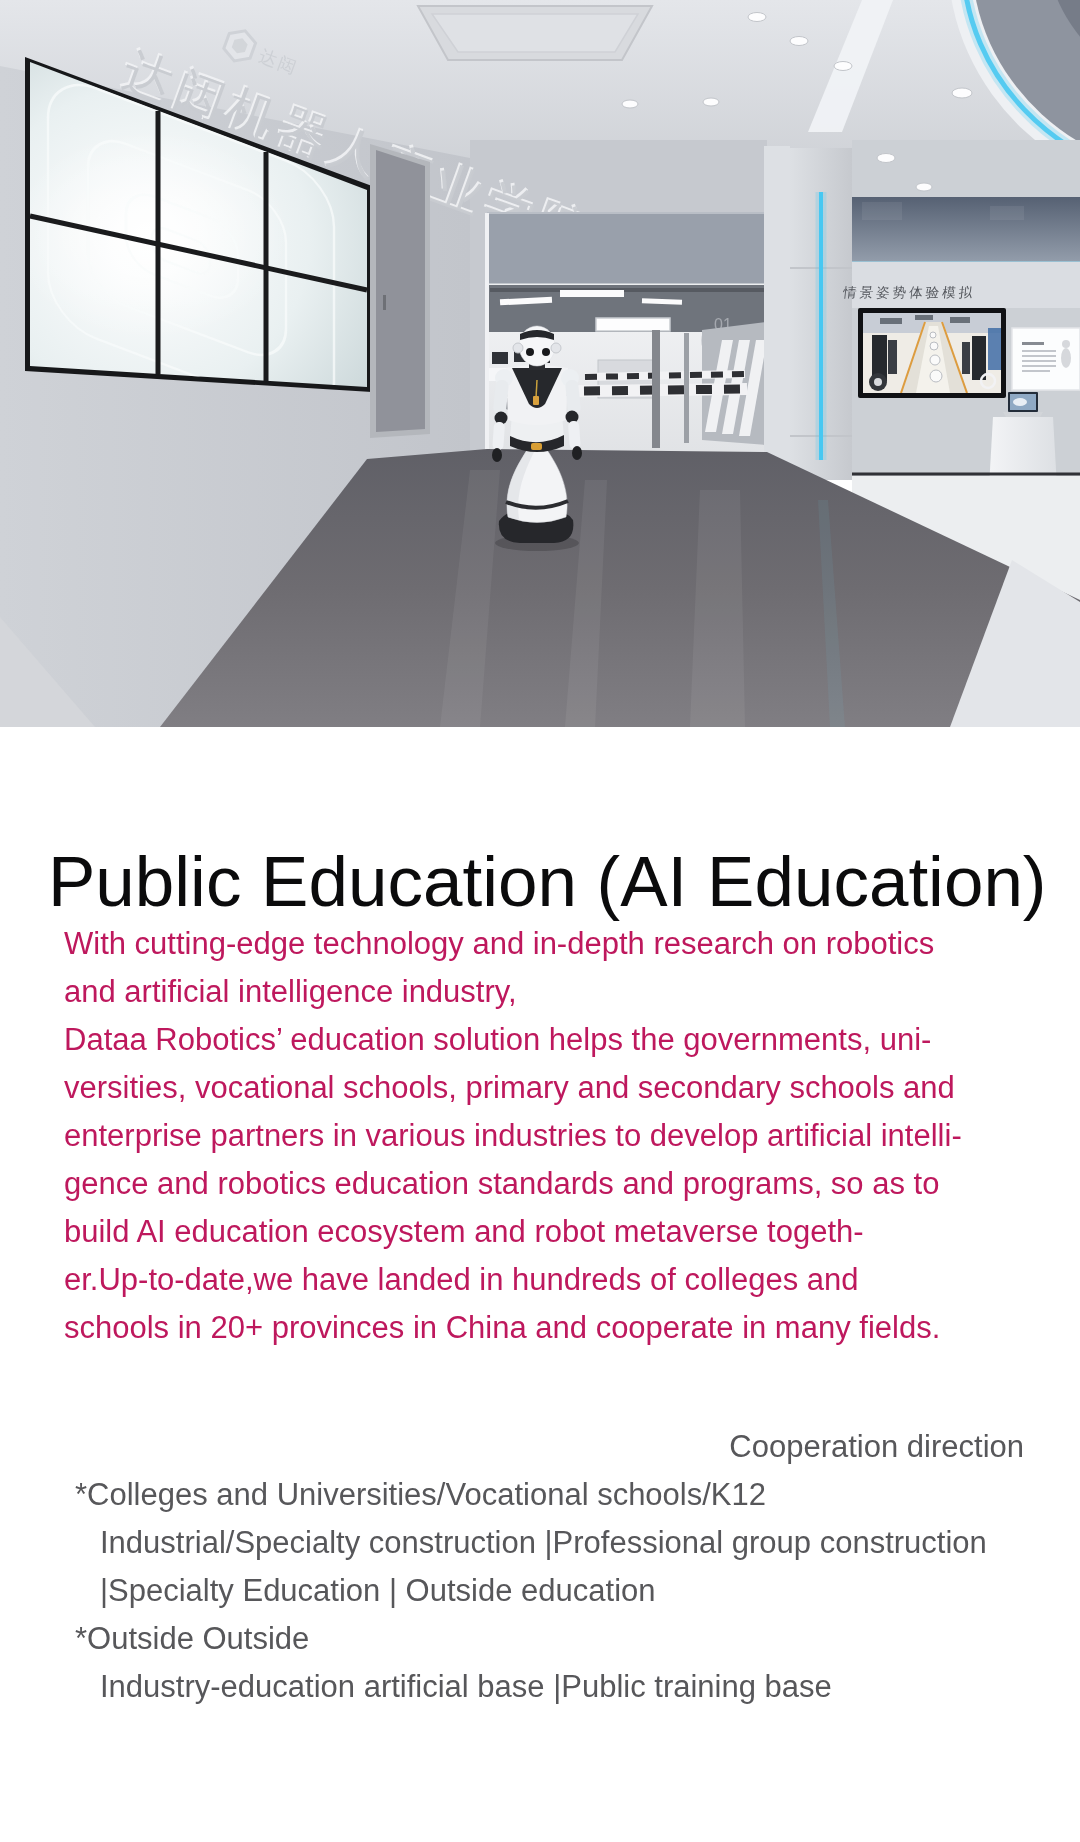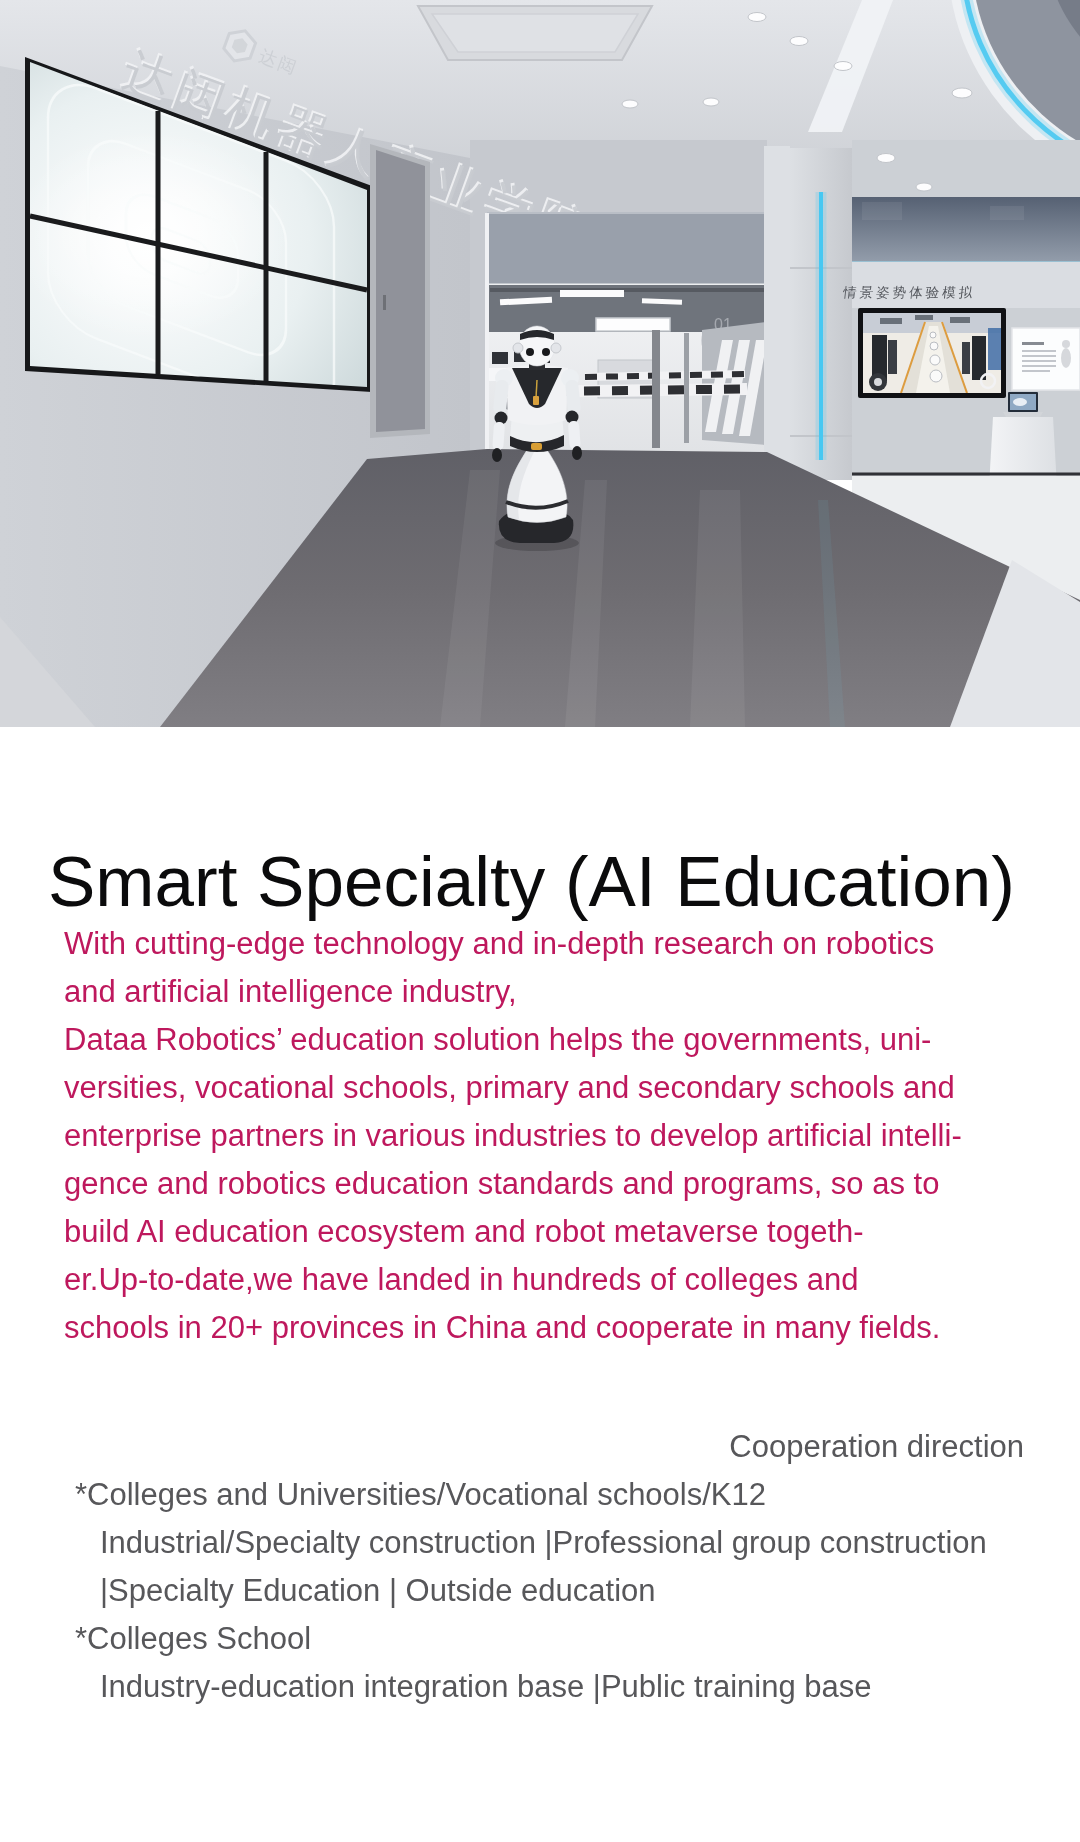--- a/index.html
+++ b/index.html
@@ -313,34 +313,34 @@
         <ellipse cx="537" cy="346" rx="18" ry="20" fill="#f5f6f8" stroke="#dfe1e5" stroke-width="0.5"></ellipse>
         <path d="M520,334 Q537,326 554,334 L554,340 Q537,334 520,340 Z" fill="#26282c"></path>
         <circle cx="518" cy="348" r="5" fill="#e3e5e9" stroke="#c6c9ce" stroke-width="1"></circle>
         <circle cx="556" cy="348" r="5" fill="#e3e5e9" stroke="#c6c9ce" stroke-width="1"></circle>
         <circle cx="530" cy="352" r="4" fill="#17181b"></circle>
         <circle cx="546" cy="352" r="4" fill="#17181b"></circle>
       </g>
     </svg>
   </div>
 
-  <h1 class="article-title">Smart Specialty (AI Education)</h1>
+  <h1 class="article-title">Public Education (AI Education)</h1>
 
   <div class="article-body">With cutting-edge technology and in-depth research on robotics
 and artificial intelligence industry,
 Dataa Robotics’ education solution helps the governments, uni-
 versities, vocational schools, primary and secondary schools and
 enterprise partners in various industries to develop artificial intelli-
 gence and robotics education standards and programs, so as to
 build AI education ecosystem and robot metaverse togeth-
 er.Up-to-date,we have landed in hundreds of colleges and
 schools in 20+ provinces in China and cooperate in many fields.</div>
 
   <div class="coop">
     <div class="ln ind-head">Cooperation direction</div>
     <div class="ln ind-star">*Colleges and Universities/Vocational schools/K12</div>
     <div class="ln ind-sub">Industrial/Specialty construction |Professional group construction</div>
     <div class="ln ind-sub">|Specialty Education | Outside education</div>
-    <div class="ln ind-star">*Colleges School</div>
-    <div class="ln ind-sub">Industry-education integration base |Public training base</div>
+    <div class="ln ind-star">*Outside Outside</div>
+    <div class="ln ind-sub">Industry-education artificial base |Public training base</div>
   </div>
 
 </div>
 
 </body></html>

